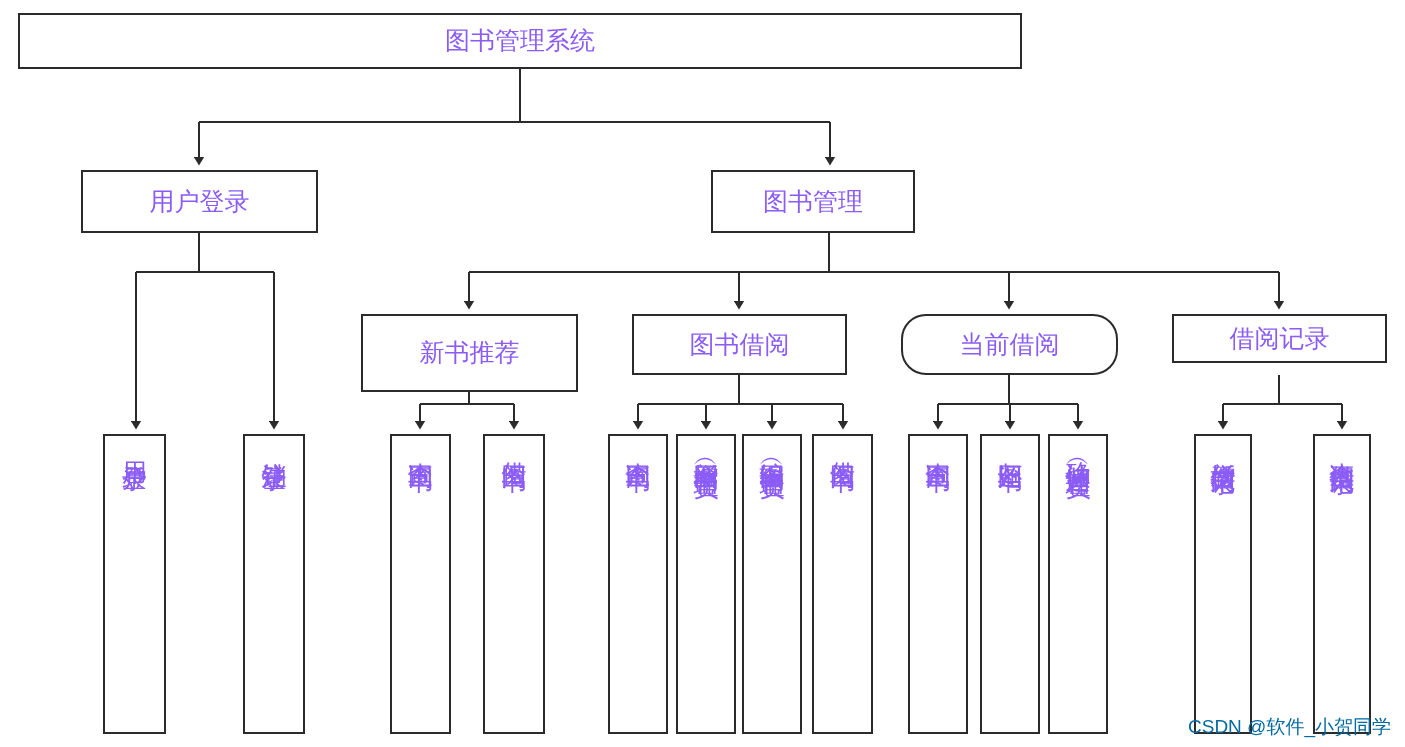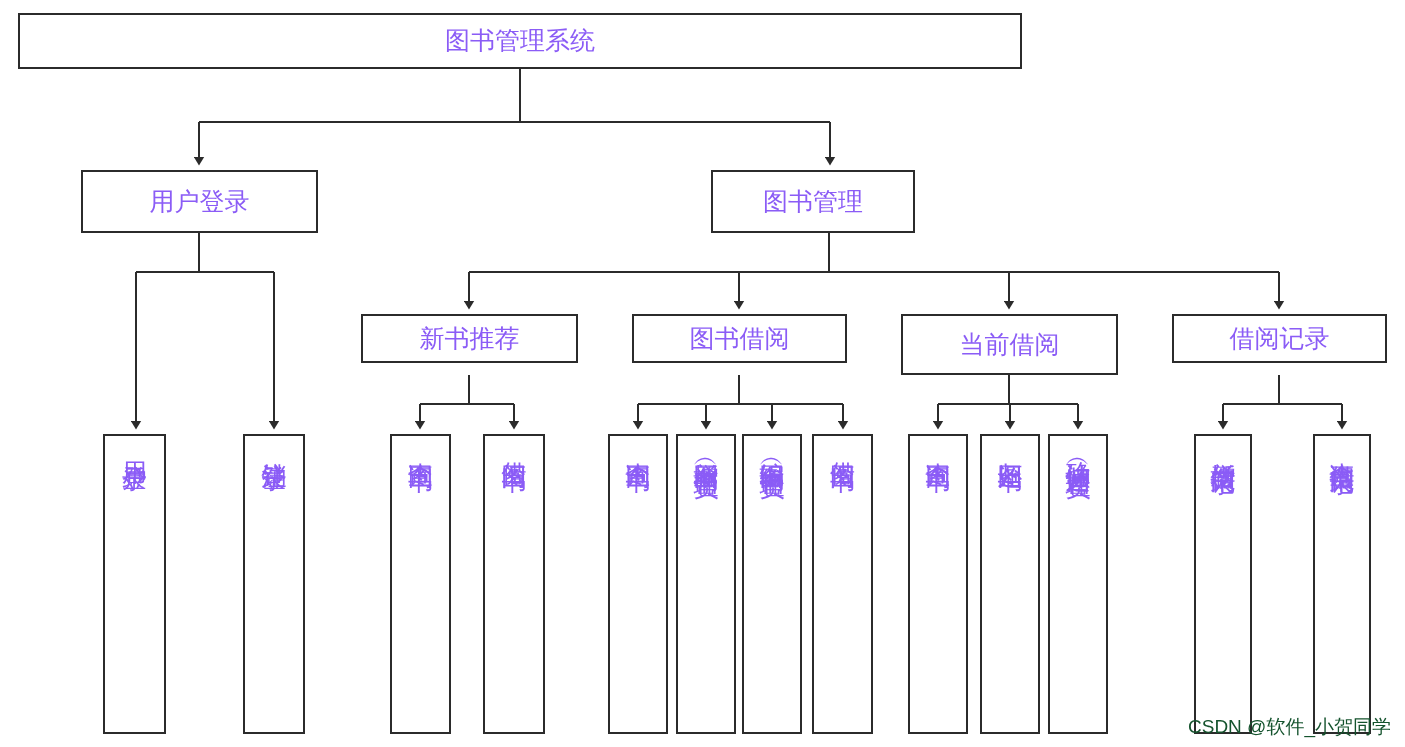--- a/index.html
+++ b/index.html
@@ -55,21 +55,21 @@
     text-orientation: upright;
     font-size: 25px;
     letter-spacing: 2px;
     line-height: 1;
   }
   .watermark {
     position: absolute;
     left: 1188px;
     top: 714px;
     font-size: 19px;
-    color: #14532d;
+    color: #0369a1;
     white-space: nowrap;
     z-index: 3;
   }
 </style>
 </head>
 <body>
 
 <div id="canvas">
 
   <svg id="edges" viewBox="0 0 1405 747" xmlns="http://www.w3.org/2000/svg">
@@ -127,27 +127,27 @@
     <span class="node-label">图书管理系统</span>
   </div>
 
   <div class="node horiz" style="left:81px; top:170px; width:237px; height:63px;">
     <span class="node-label">用户登录</span>
   </div>
   <div class="node horiz" style="left:711px; top:170px; width:204px; height:63px;">
     <span class="node-label">图书管理</span>
   </div>
 
-  <div class="node horiz" style="left:361px; top:314px; width:217px; height:49px;">
+  <div class="node horiz" style="left:361px; top:314px; width:217px; height:78px;">
     <span class="node-label">新书推荐</span>
   </div>
-  <div class="node horiz" style="left:632px; top:314px; width:215px; height:49px;">
+  <div class="node horiz" style="left:632px; top:314px; width:215px; height:61px;">
     <span class="node-label">图书借阅</span>
   </div>
-  <div class="node horiz" style="left:901px; top:314px; width:217px; height:61px;">
+  <div class="node horiz" style="left:901px; top:314px; width:217px; height:61px;border-radius:25px;">
     <span class="node-label">当前借阅</span>
   </div>
   <div class="node horiz" style="left:1172px; top:314px; width:215px; height:49px;">
     <span class="node-label">借阅记录</span>
   </div>
 
   <div class="node vert" style="left:103px; top:434px; width:63px; height:300px;">
     <span class="node-label">用户登录</span>
   </div>
   <div class="node vert" style="left:243px; top:434px; width:62px; height:300px;">

